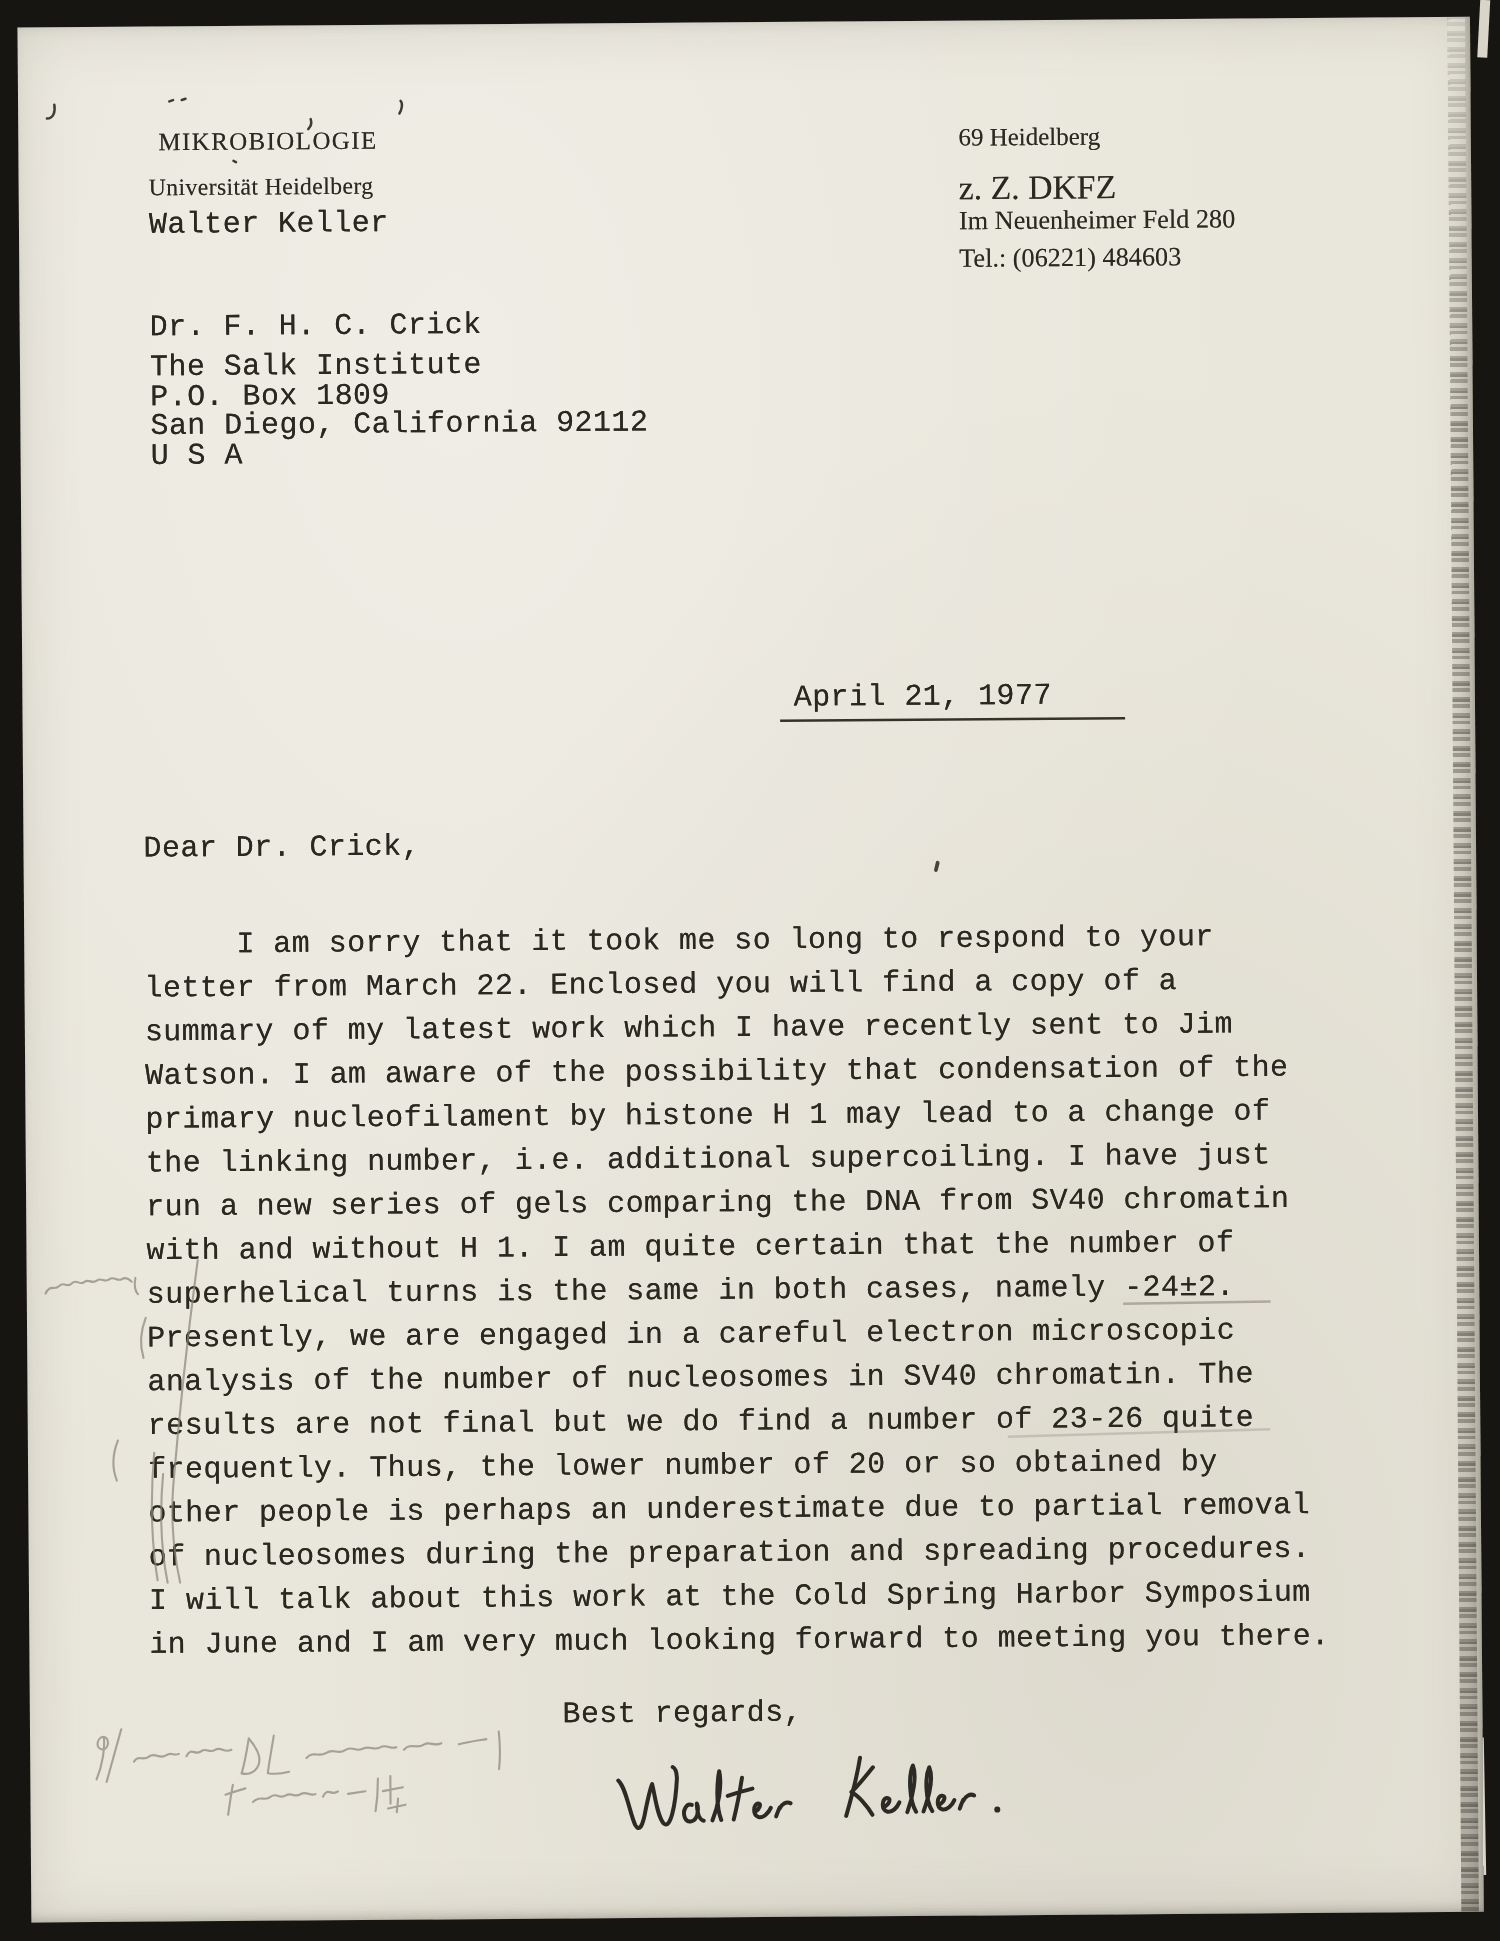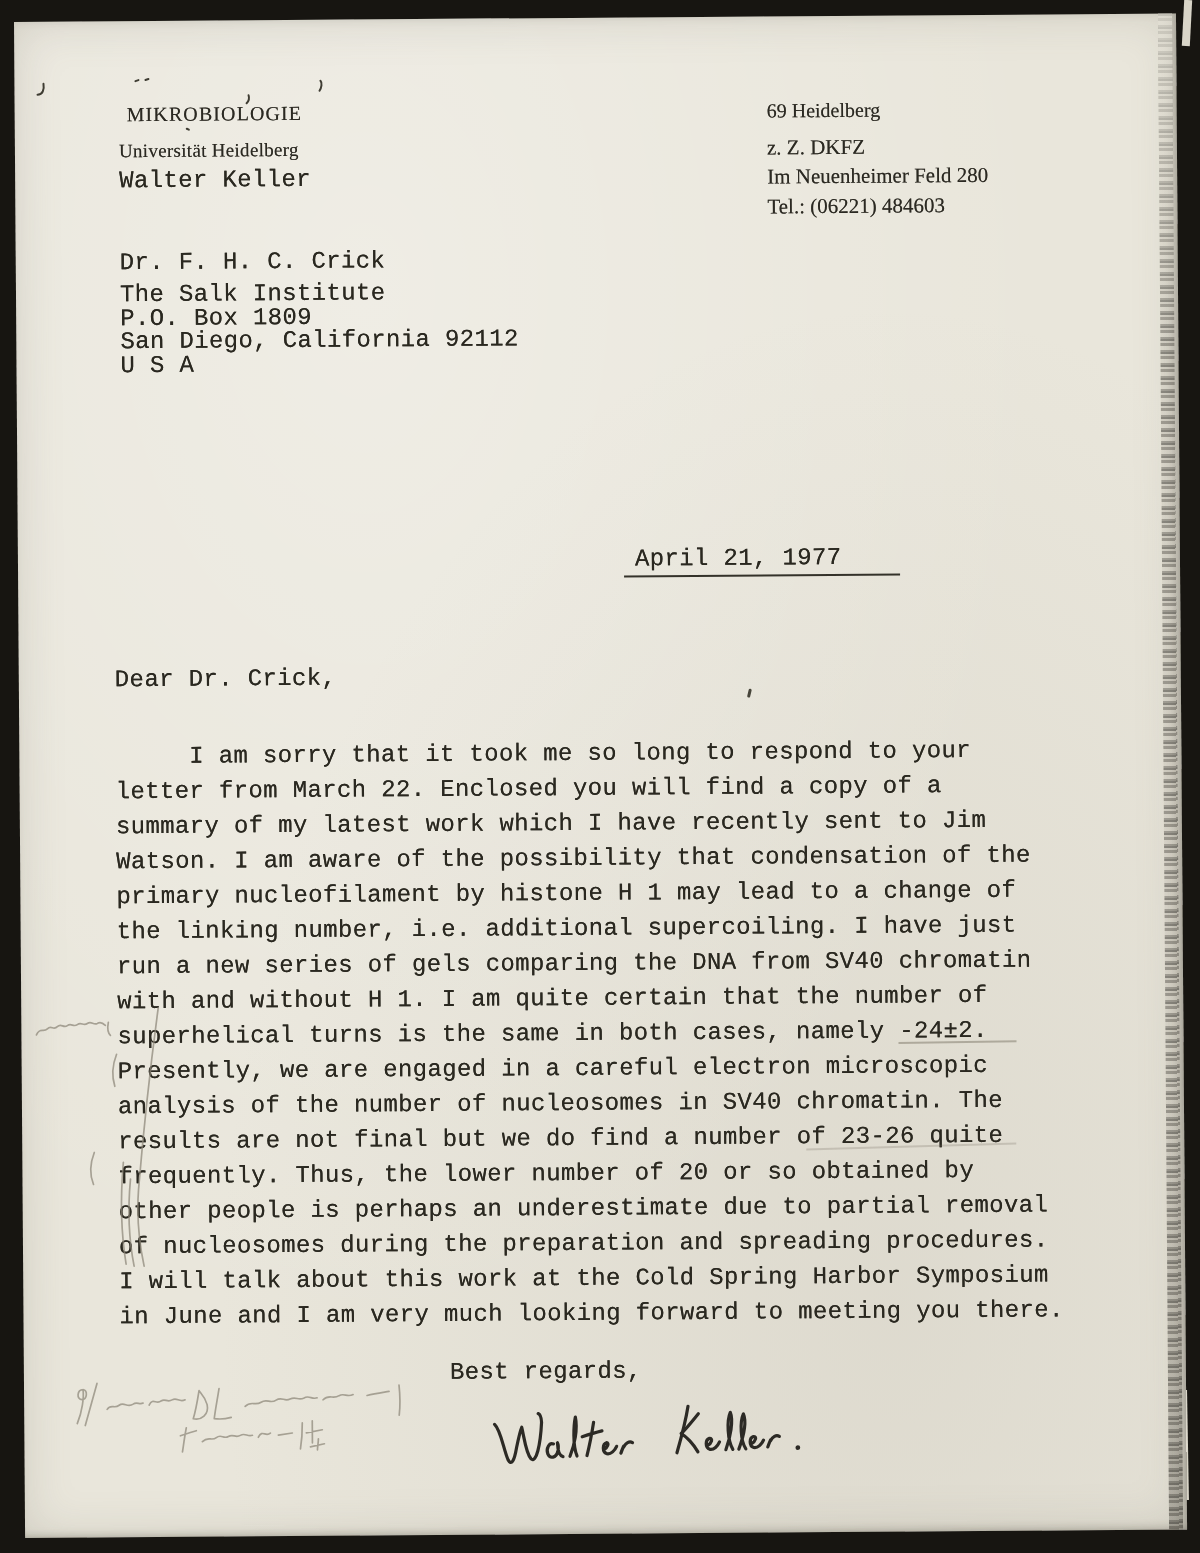--- a/index.html
+++ b/index.html
@@ -69,21 +69,21 @@
       <path d="M293,15 c2,2 1,7 -1,10"></path>
       <path d="M159,62 l2,1"></path>
     </svg>
     <div class="tinymark" style="left:729px; top:672px; width:3px; height:9px; transform:rotate(14deg);"></div>
 
     <div class="serif" style="left:112px; top:82px; font-size:20px; letter-spacing:1.1px;">MIKROBIOLOGIE</div>
     <div class="serif" style="left:104px; top:119px; font-size:19px; letter-spacing:.3px;">Universität Heidelberg</div>
     <div class="mono" style="left:104px; top:146px;">Walter Keller</div>
 
     <div class="serif" style="left:752px; top:83px; font-size:20px;">69 Heidelberg</div>
-    <div class="serif" style="left:752px; top:119px; font-size:21px;">z. Z. DKFZ</div>
+    <div class="serif" style="left:752px; top:119px; font-size:27px;">z. Z. DKFZ</div>
     <div class="serif" style="left:752px; top:148px; font-size:21px;">Im Neuenheimer Feld 280</div>
     <div class="serif" style="left:752px; top:178px; font-size:21px;">Tel.: (06221) 484603</div>
 
     <div class="mono" style="left:104px; top:228px;">Dr. F. H. C. Crick</div>
     <div class="para" style="left:104px; top:262px;">
       <div class="mono" style="position:static; line-height:23.5px;">The Salk Institute</div>
       <div class="mono" style="position:static; line-height:23.5px;">P.O. Box 1809</div>
       <div class="mono" style="position:static; line-height:23.5px;">San Diego, California 92112</div>
       <div class="mono" style="position:static; line-height:23.5px;">U S A</div>
     </div>

